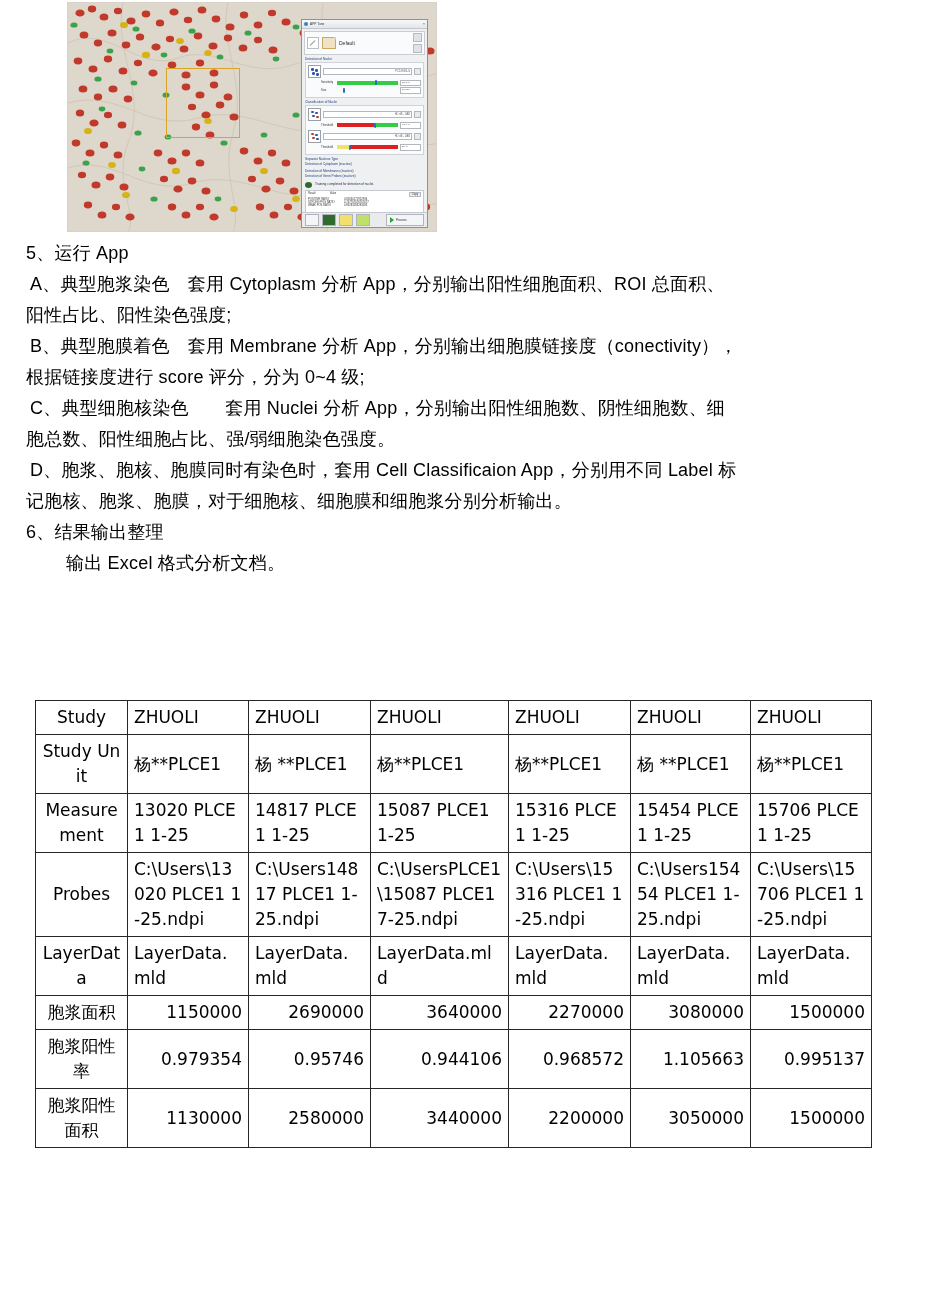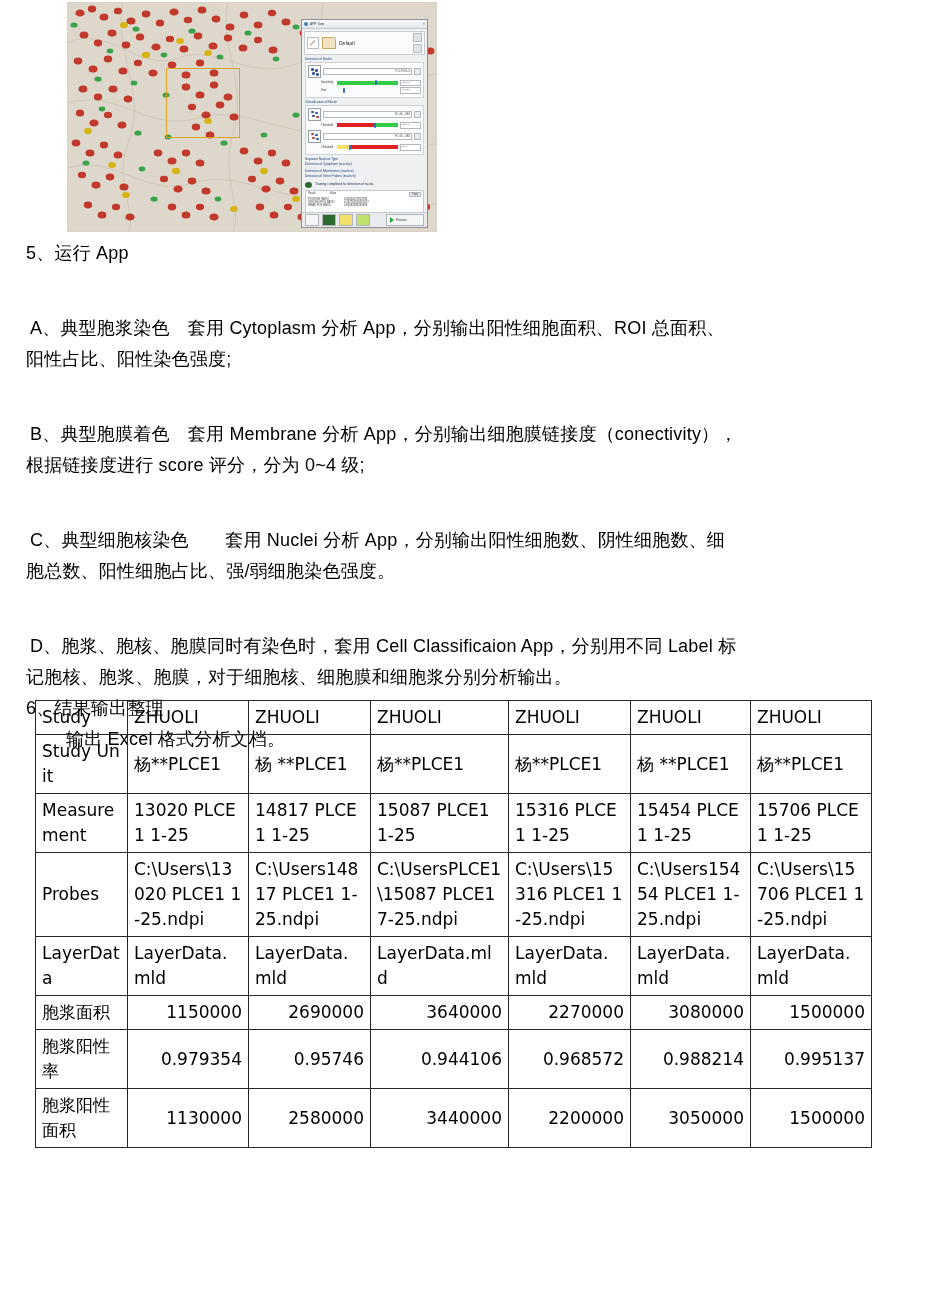--- a/index.html
+++ b/index.html
@@ -191,21 +191,20 @@
   }
   .para {
     font-size: 18px;
     line-height: 31px;
     letter-spacing: 0.2px;
   }
   .lvl1 { padding-left: 26px; text-indent: 0; }
   .lvl2 {
     padding-left: 66px;
     text-indent: -36px;
-    margin-top: 44px;
   }
   .lvl2-body {
     padding-left: 26px;
   }
 
   h1.section-title {
     font-size: 40px;
     font-weight: bold;
     margin: 52px 0 0 36px;
     letter-spacing: 2px;
@@ -229,20 +228,21 @@
     border: 1px solid #262626;
     padding: 4px 6px;
     vertical-align: middle;
     line-height: 25px;
     word-break: break-all;
     font-family: "DejaVu Sans", "Liberation Sans", sans-serif;
   }
   table.results td.rowhdr {
     width: 92px;
     word-break: break-all;
+    text-align: center;
   }
   td.num { text-align: right; }
   col.c0 { width: 92px; }
   col.c1 { width: 121px; }
   col.c2 { width: 122px; }
   col.c3 { width: 138px; }
   col.c4 { width: 122px; }
   col.c5 { width: 120px; }
   col.c6 { width: 121px; }
 </style>
@@ -669,21 +669,21 @@
         <td class="num">2270000</td>
         <td class="num">3080000</td>
         <td class="num">1500000</td>
       </tr>
       <tr>
         <td class="rowhdr">胞浆阳性率</td>
         <td class="num">0.979354</td>
         <td class="num">0.95746</td>
         <td class="num">0.944106</td>
         <td class="num">0.968572</td>
-        <td class="num">0.988214</td>
+        <td class="num">1.105663</td>
         <td class="num">0.995137</td>
       </tr>
       <tr>
         <td class="rowhdr">胞浆阳性面积</td>
         <td class="num">1130000</td>
         <td class="num">2580000</td>
         <td class="num">3440000</td>
         <td class="num">2200000</td>
         <td class="num">3050000</td>
         <td class="num">1500000</td>

